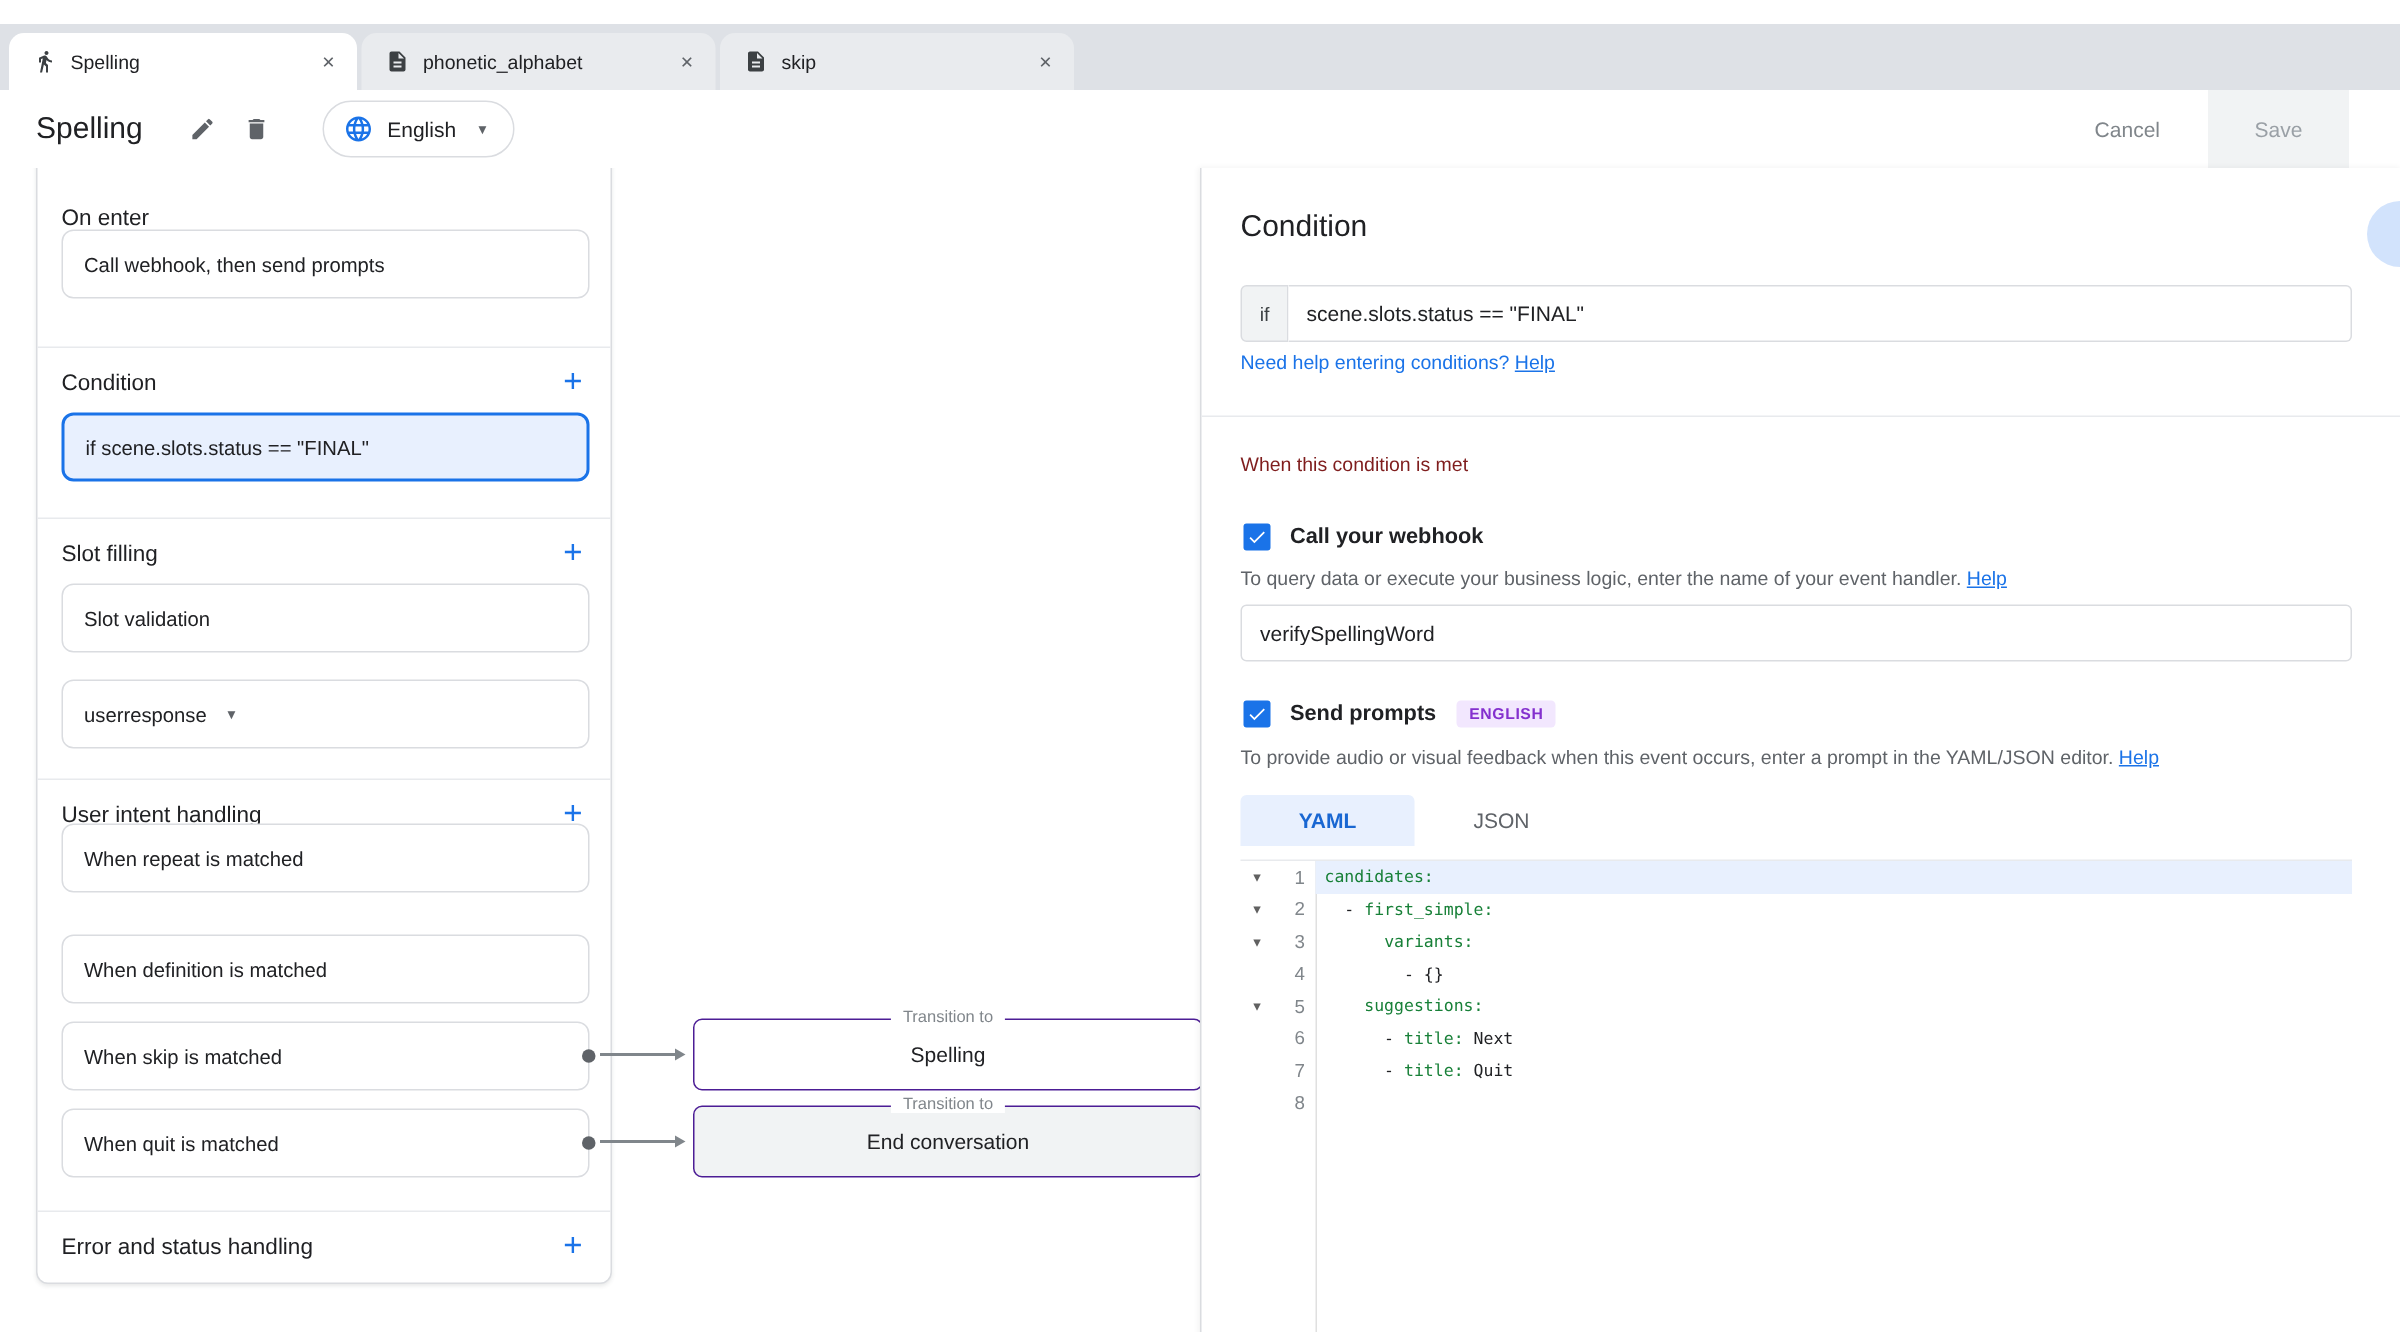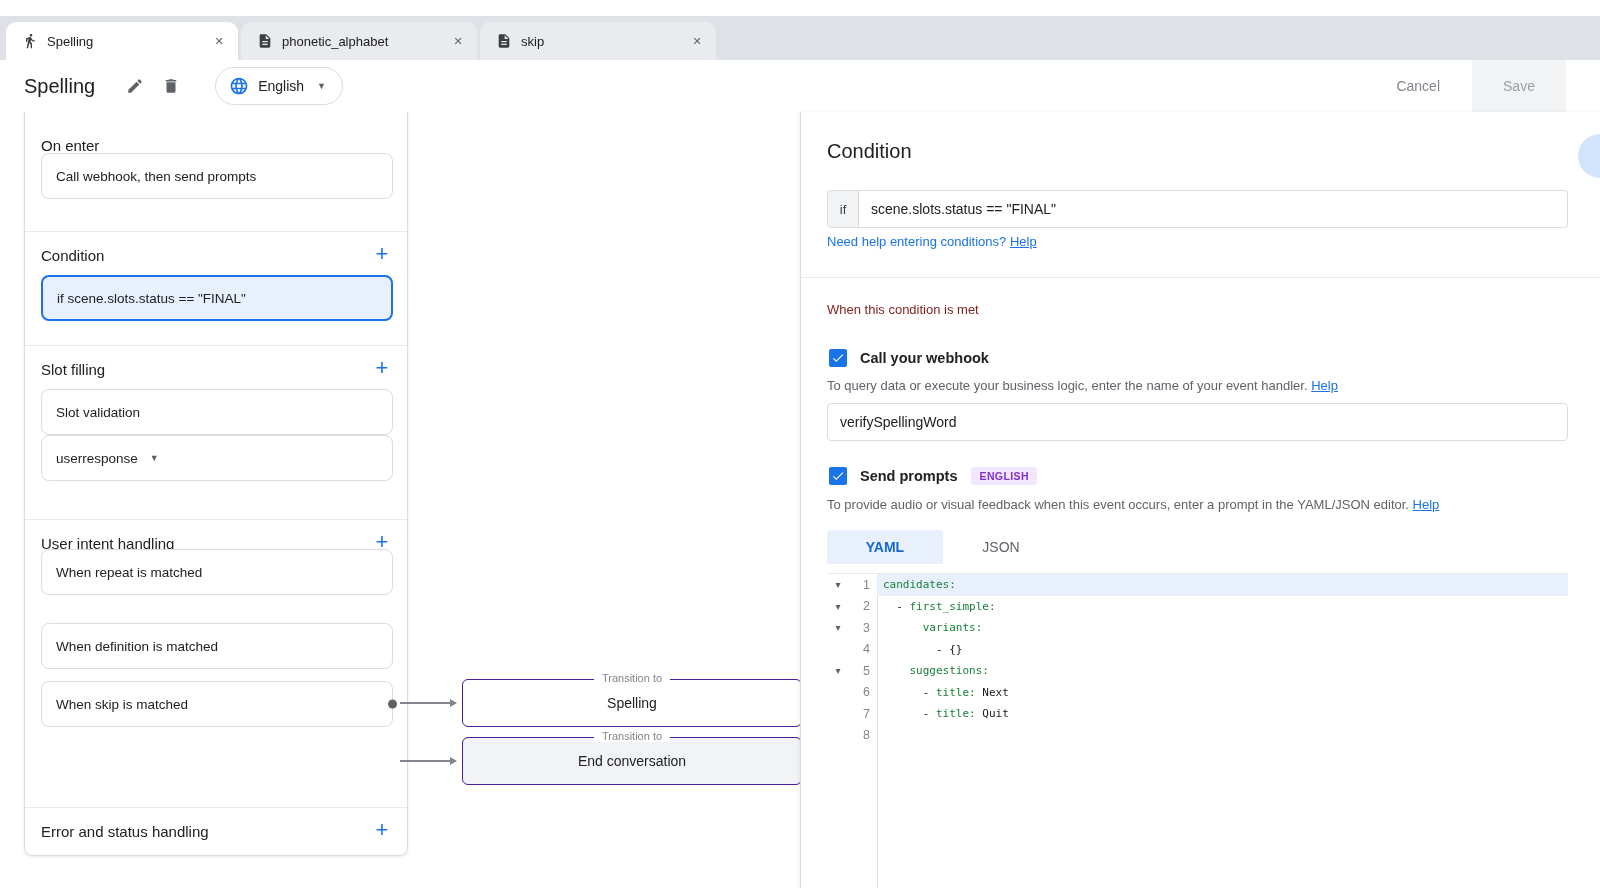--- a/index.html
+++ b/index.html
@@ -198,36 +198,40 @@
       <div class="item selected" style="top:170px">
         <span>if scene.slots.status == "FINAL"</span>
       </div>
 
       <div class="card-divider" style="top:240px"></div>
       <span class="sec-label" style="top:256px">Slot filling</span>
       <span class="plus-btn" style="top:252px">+</span>
       <div class="item" style="top:284px">
         <span>Slot validation</span>
       </div>
-      <div class="item" style="top:330px">
+      <div class="item" style="top:348px">
         <span>userresponse</span>
         <span class="dd-caret">▼</span>
       </div>
 
       <div class="card-divider" style="top:414px"></div>
       <span class="sec-label" style="top:430px">User intent handling</span>
       <span class="plus-btn" style="top:426px">+</span>
       <div class="item" style="top:444px">
         <span>When repeat is matched</span>
       </div>
       <div class="item" style="top:518px">
         <span>When definition is matched</span>
       </div>
       <div class="item" style="top:576px">
         <span>When skip is matched</span>
+        <span class="port"></span>
+      </div>
+      <div class="item" style="top:634px">
+        <span>When quit is matched</span>
         <span class="port"></span>
       </div>
 
       <div class="card-divider" style="top:702px"></div>
       <span class="sec-label" style="top:718px">Error and status handling</span>
       <span class="plus-btn" style="top:714px">+</span>
     </div>
 
     <div class="arrow" style="left:400px; top:587px">
       <span class="shaft"></span>

